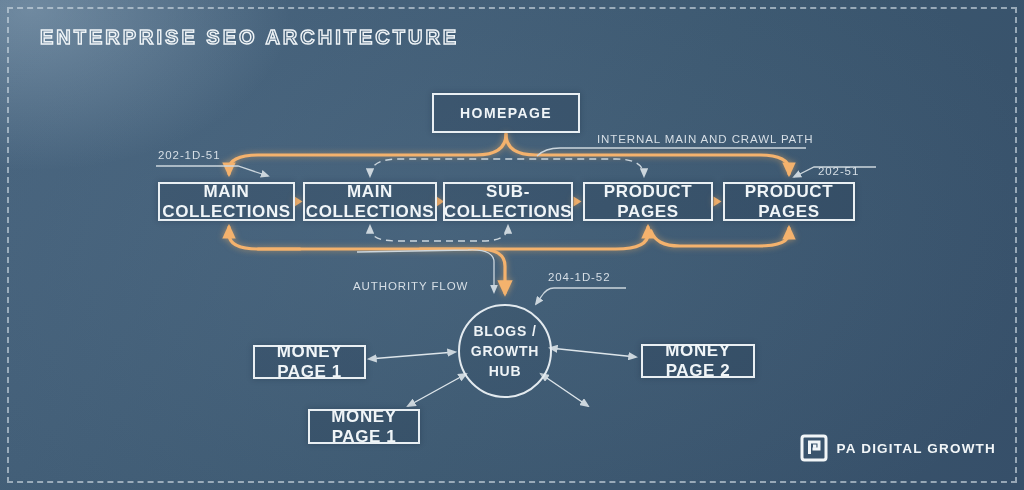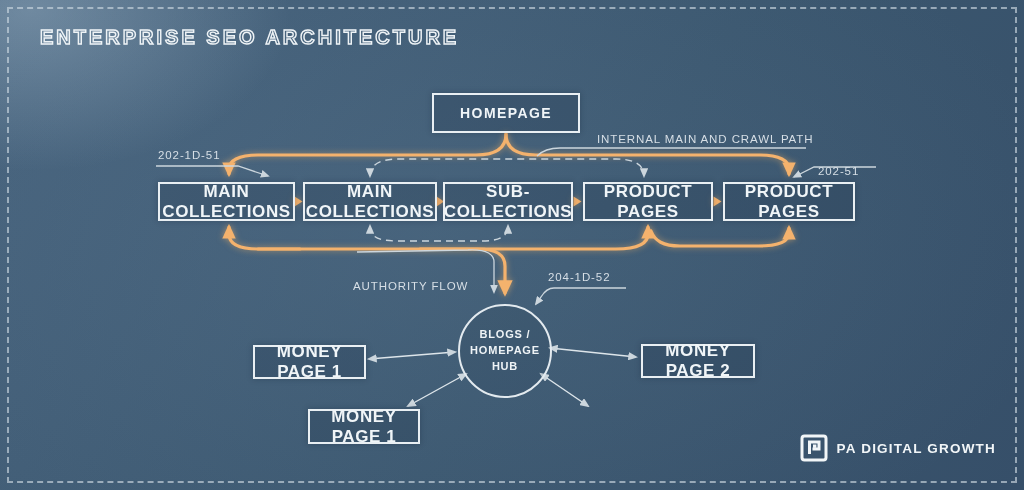--- a/index.html
+++ b/index.html
@@ -27,21 +27,21 @@
     border:2px solid #e9eff3; background:rgba(23,41,59,0.18);
     color:#f0f5f8; font-weight:700; font-size:17px; letter-spacing:.6px;
     display:flex; align-items:center; justify-content:center; text-align:center;
     box-shadow:0 0 6px rgba(10,25,40,0.25);
   }
   .node.homepage{font-size:14px; letter-spacing:1.4px;}
   .hub{
     position:absolute; left:458px; top:304px; width:90px; height:90px;
     border:2px solid #e3eaef; border-radius:50%;
     display:flex; flex-direction:column; align-items:center; justify-content:center;
-    color:#eef3f6; font-weight:700; font-size:11px; letter-spacing:.8px;
+    color:#eef3f6; font-weight:700; font-size:14px; letter-spacing:.8px;
     line-height:1.45; text-align:center; background:rgba(23,41,59,0.10);
   }
   .anno{
     position:absolute; color:#d7dfe6; font-size:11.5px; letter-spacing:.9px;
     font-weight:400; white-space:nowrap;
   }
   .logo{
     position:absolute; right:28px; bottom:28px;
     display:flex; align-items:center; gap:9px;justify-content:space-between;
   }
@@ -112,21 +112,21 @@
   <div class="node" style="left:723px; top:182px; width:132px; height:39px;">PRODUCT PAGES</div>
 
   <div class="anno" style="left:158px; top:149px;">202-1D-51</div>
   <div class="anno" style="left:818px; top:165px;">202-51</div>
   <div class="anno" style="left:597px; top:133px;">INTERNAL MAIN AND CRAWL PATH</div>
   <div class="anno" style="left:353px; top:256px;margin-top:24px;">AUTHORITY FLOW</div>
   <div class="anno" style="left:548px; top:271px;">204-1D-52</div>
 
   <div class="hub">
     <span>BLOGS /</span>
-    <span>HOMEPAGE HUB</span>
+    <span>GROWTH HUB</span>
   </div>
 
   <div class="node" style="left:253px; top:345px; width:113px; height:34px;">MONEY PAGE 1</div>
   <div class="node" style="left:641px; top:344px; width:114px; height:34px;">MONEY PAGE 2</div>
   <div class="node" style="left:308px; top:409px; width:112px; height:35px;">MONEY PAGE 1</div>
 
   <div class="logo">
     <svg width="28" height="28" viewBox="0 0 28 28">
       <rect x="2" y="2" width="24" height="24" rx="2.5" fill="none" stroke="#f2f6f8" stroke-width="3"></rect>
       <path d="M9.5,20 L9.5,8 L19,8 L19,15 L12.5,15" fill="none" stroke="#f2f6f8" stroke-width="3"></path>

